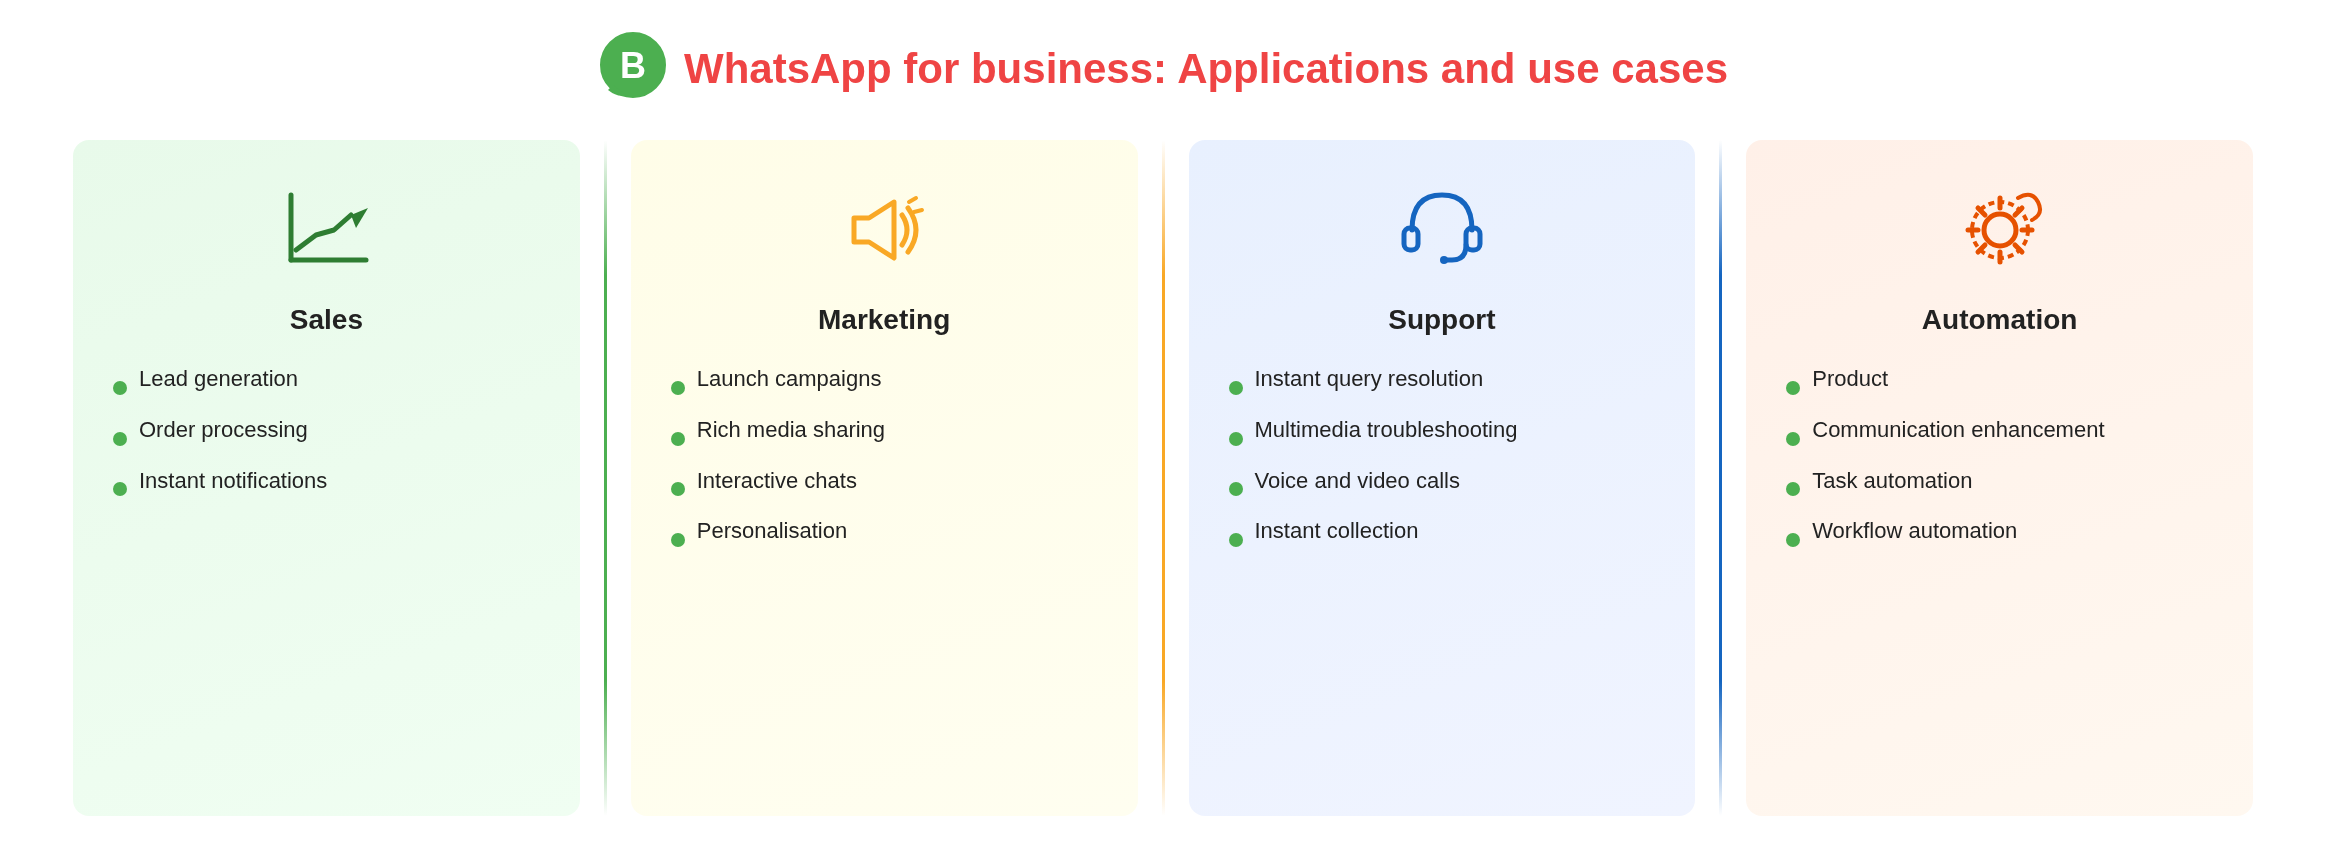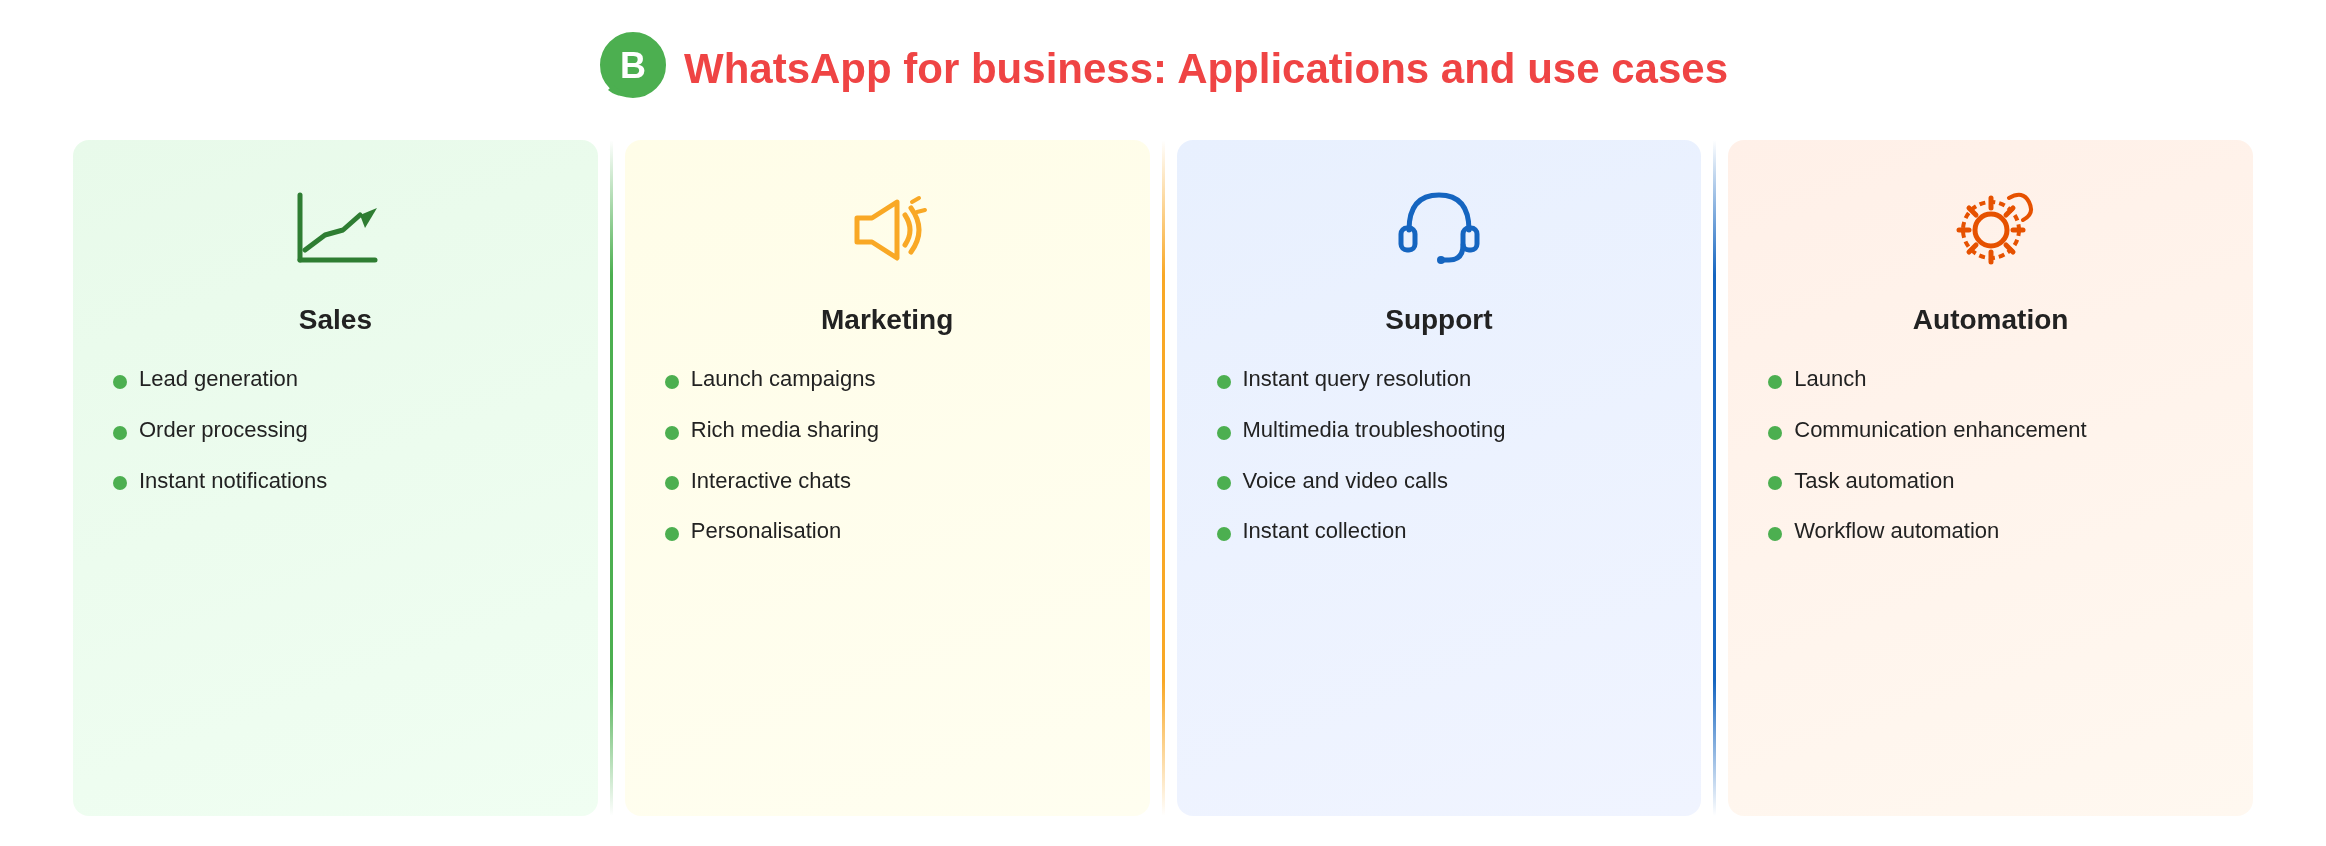--- a/index.html
+++ b/index.html
@@ -27,21 +27,21 @@
 
     .main-title {
       font-size: 42px;
       font-weight: 800;
       color: #ef4444;
       margin-top: 8px;
     }
 
     .cards-container {
       display: flex;
-      gap: 0;
+      gap: 12px;
       width: 100%;
       max-width: 2200px;
       flex: 1;
     }
 
     .card {
       flex: 1;
       border-radius: 16px;
       padding: 40px 40px 50px 40px;
       margin: 0 10px;
@@ -70,21 +70,21 @@
     }
 
     .card-list {
       list-style: none;
       width: 100%;
       padding: 0;
     }
 
     .card-list li {
       display: flex;
-      align-items: center;
+      align-items: flex-end;
       gap: 12px;
       font-size: 22px;
       color: #222;
       margin-bottom: 20px;
       line-height: 1.4;
     }
 
     .bullet {
       width: 14px;
       height: 14px;
@@ -237,21 +237,21 @@
       </g>
 
       <circle cx="50" cy="50" r="28" fill="none" stroke="#E65100" stroke-width="4" stroke-dasharray="6 4"></circle>
 
       <path d="M68 18 Q82 10 88 22 Q94 34 82 40" fill="none" stroke="#E65100" stroke-width="4" stroke-linecap="round"></path>
     </svg>
     <div class="card-title">Automation</div>
     <ul class="card-list">
       <li>
           <span class="bullet"></span>
-          <span>Launch</span>
+          <span>Product</span>
         </li>
       <li>
           <span class="bullet"></span>
           <span>Communication enhancement</span>
         </li>
       <li>
           <span class="bullet"></span>
           <span>Task automation</span>
         </li>
       <li>

